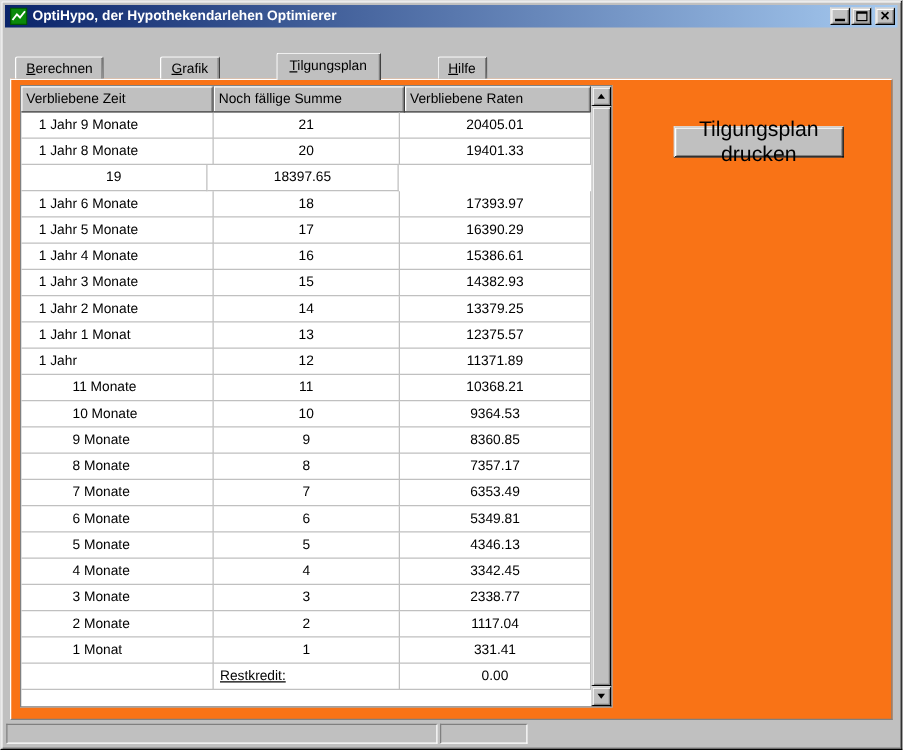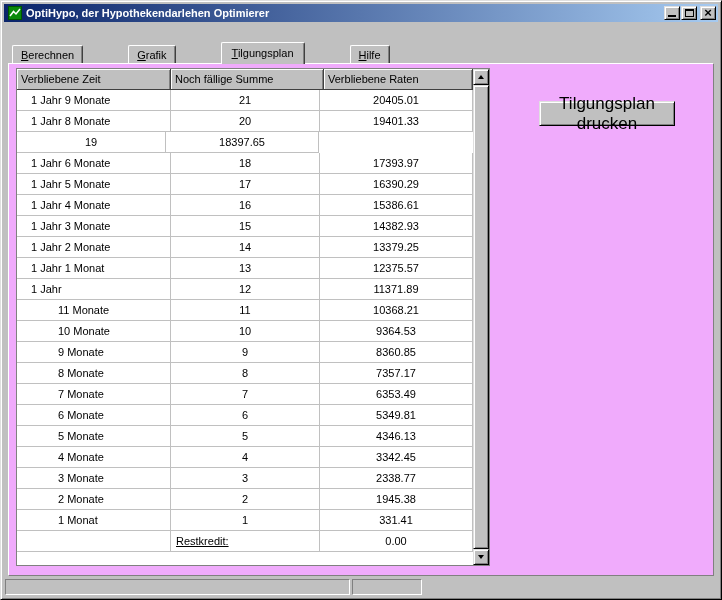--- a/index.html
+++ b/index.html
@@ -35,21 +35,21 @@
 
   
   .tabbar { position:absolute; top:41px; left:11px; height:22px; display:flex; align-items:flex-end; z-index:3;gap:45px; }
   .tab { height:18px; margin-bottom:1px; padding:3px 8px 0 8px; background:#c0c0c0;
     border:1px solid; border-color:#fff #404040 transparent #fff; border-bottom:none;
     border-top-left-radius:2px; border-top-right-radius:2px;
     box-shadow:inset -1px 0 0 #808080; cursor:default; white-space:nowrap; }
   .tab.active { height:22px; margin-bottom:0; padding:4px 10px 0 10px; position:relative; z-index:4; }
 
   
-  .page { position:absolute; left:7px; right:7px; top:62px; bottom:23px; background:#f0abfc;
+  .page { position:absolute; left:7px; right:7px; top:62px; bottom:23px; background:#f97316;
     border:1px solid; border-color:#fff #808080 #808080 #fff; }
 
   
   .grid { position:absolute; left:7px; top:4px; width:474px; height:498px;
     border:1px solid #808080; background:#fff; display:flex; }
   .grid-main { width:456px; display:flex; flex-direction:column; overflow:hidden; }
   .grid-header { display:flex; height:21px; flex:none; }
   .hcell { background:#c0c0c0; border-right:1px solid #404040; border-bottom:1px solid #404040;
     box-shadow:inset 1px 1px 0 #fff, inset -1px 0 0 #808080;
     display:flex; align-items:center; padding-left:4px; }
@@ -221,21 +221,21 @@
               <div class="grid-cell cell-summe">3342.45</div>
             </div>
             <div class="grid-row">
               <div class="grid-cell cell-zeit indent">3 Monate</div>
               <div class="grid-cell cell-raten">3</div>
               <div class="grid-cell cell-summe">2338.77</div>
             </div>
             <div class="grid-row">
               <div class="grid-cell cell-zeit indent">2 Monate</div>
               <div class="grid-cell cell-raten">2</div>
-              <div class="grid-cell cell-summe">1945.38</div>
+              <div class="grid-cell cell-summe">1117.04</div>
             </div>
             <div class="grid-row">
               <div class="grid-cell cell-zeit indent">1 Monat</div>
               <div class="grid-cell cell-raten">1</div>
               <div class="grid-cell cell-summe">331.41</div>
             </div>
             <div class="grid-row footer-row">
               <div class="grid-cell cell-zeit"></div>
               <div class="grid-cell cell-raten">Restkredit:</div>
               <div class="grid-cell cell-summe">0.00</div>

